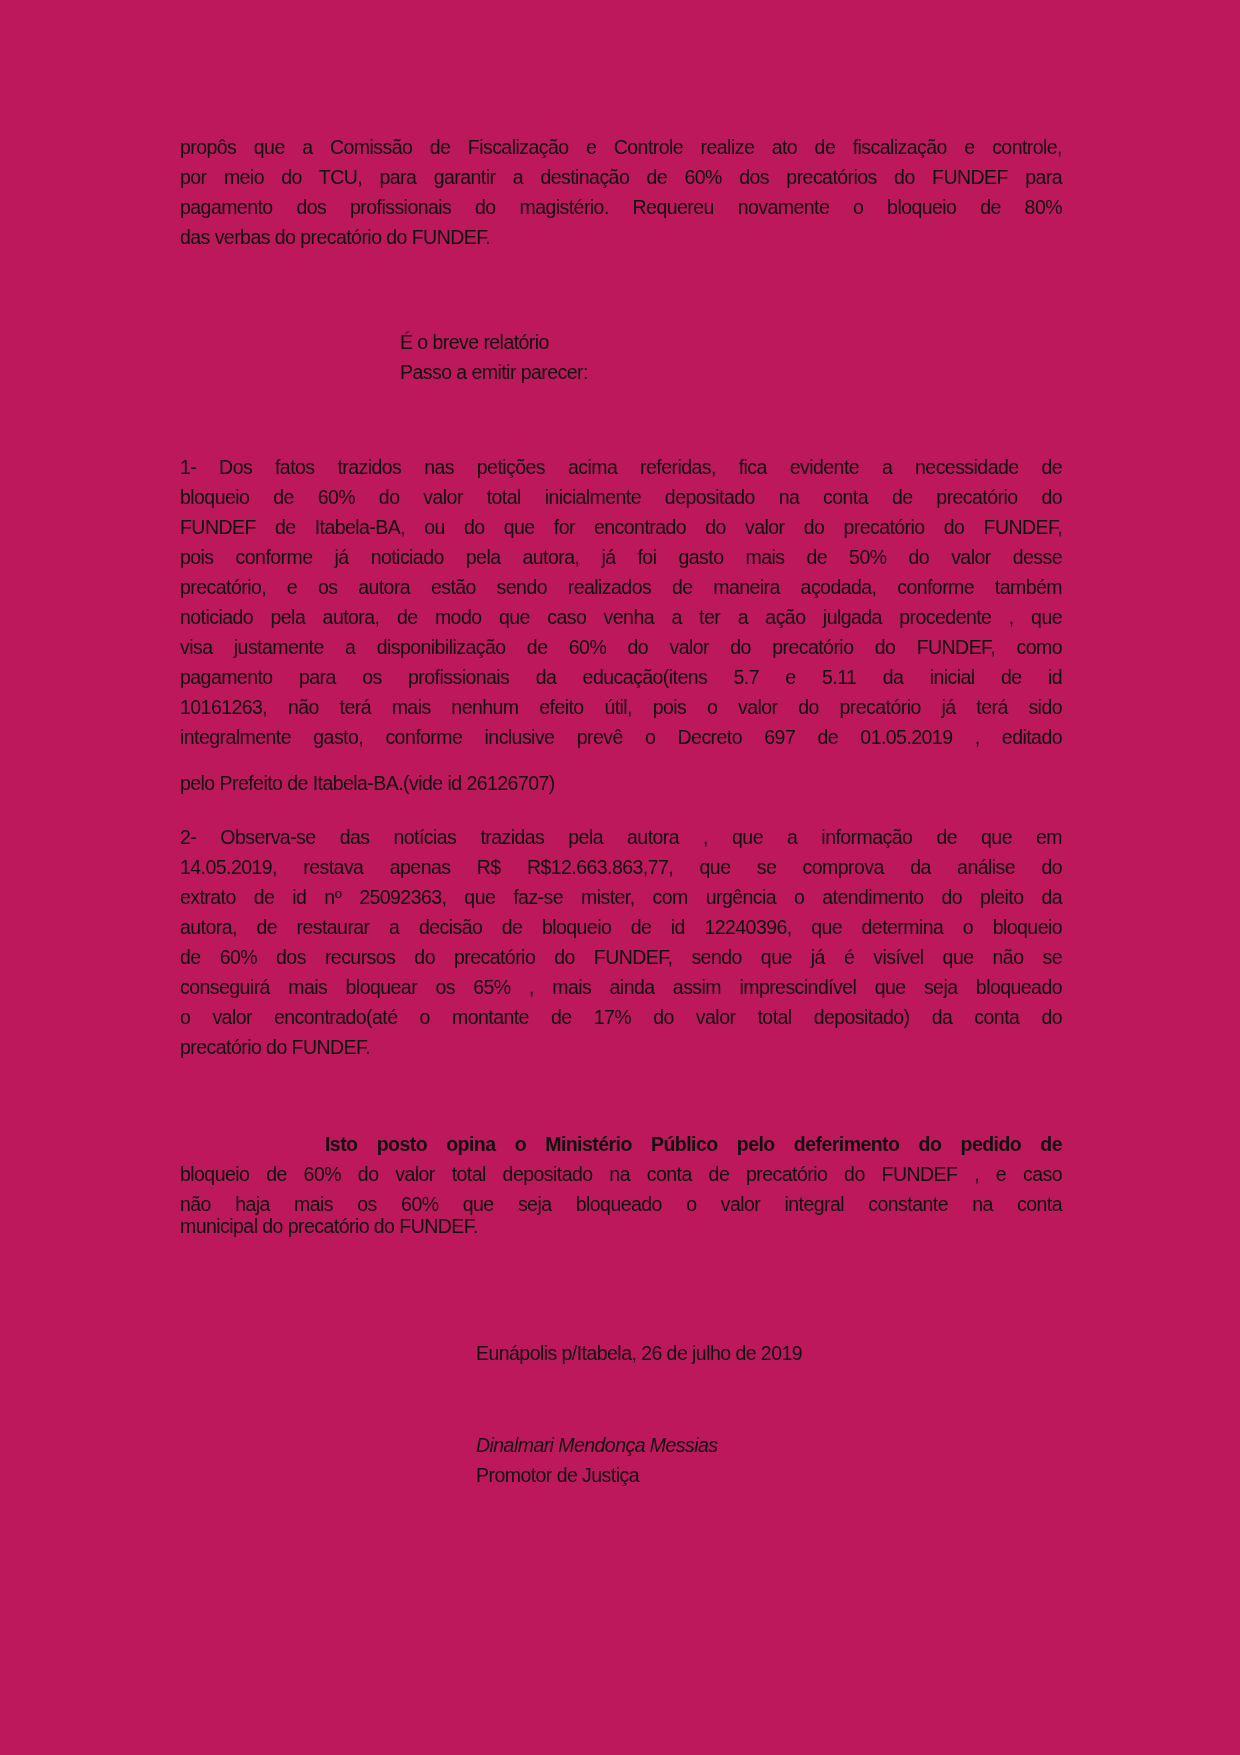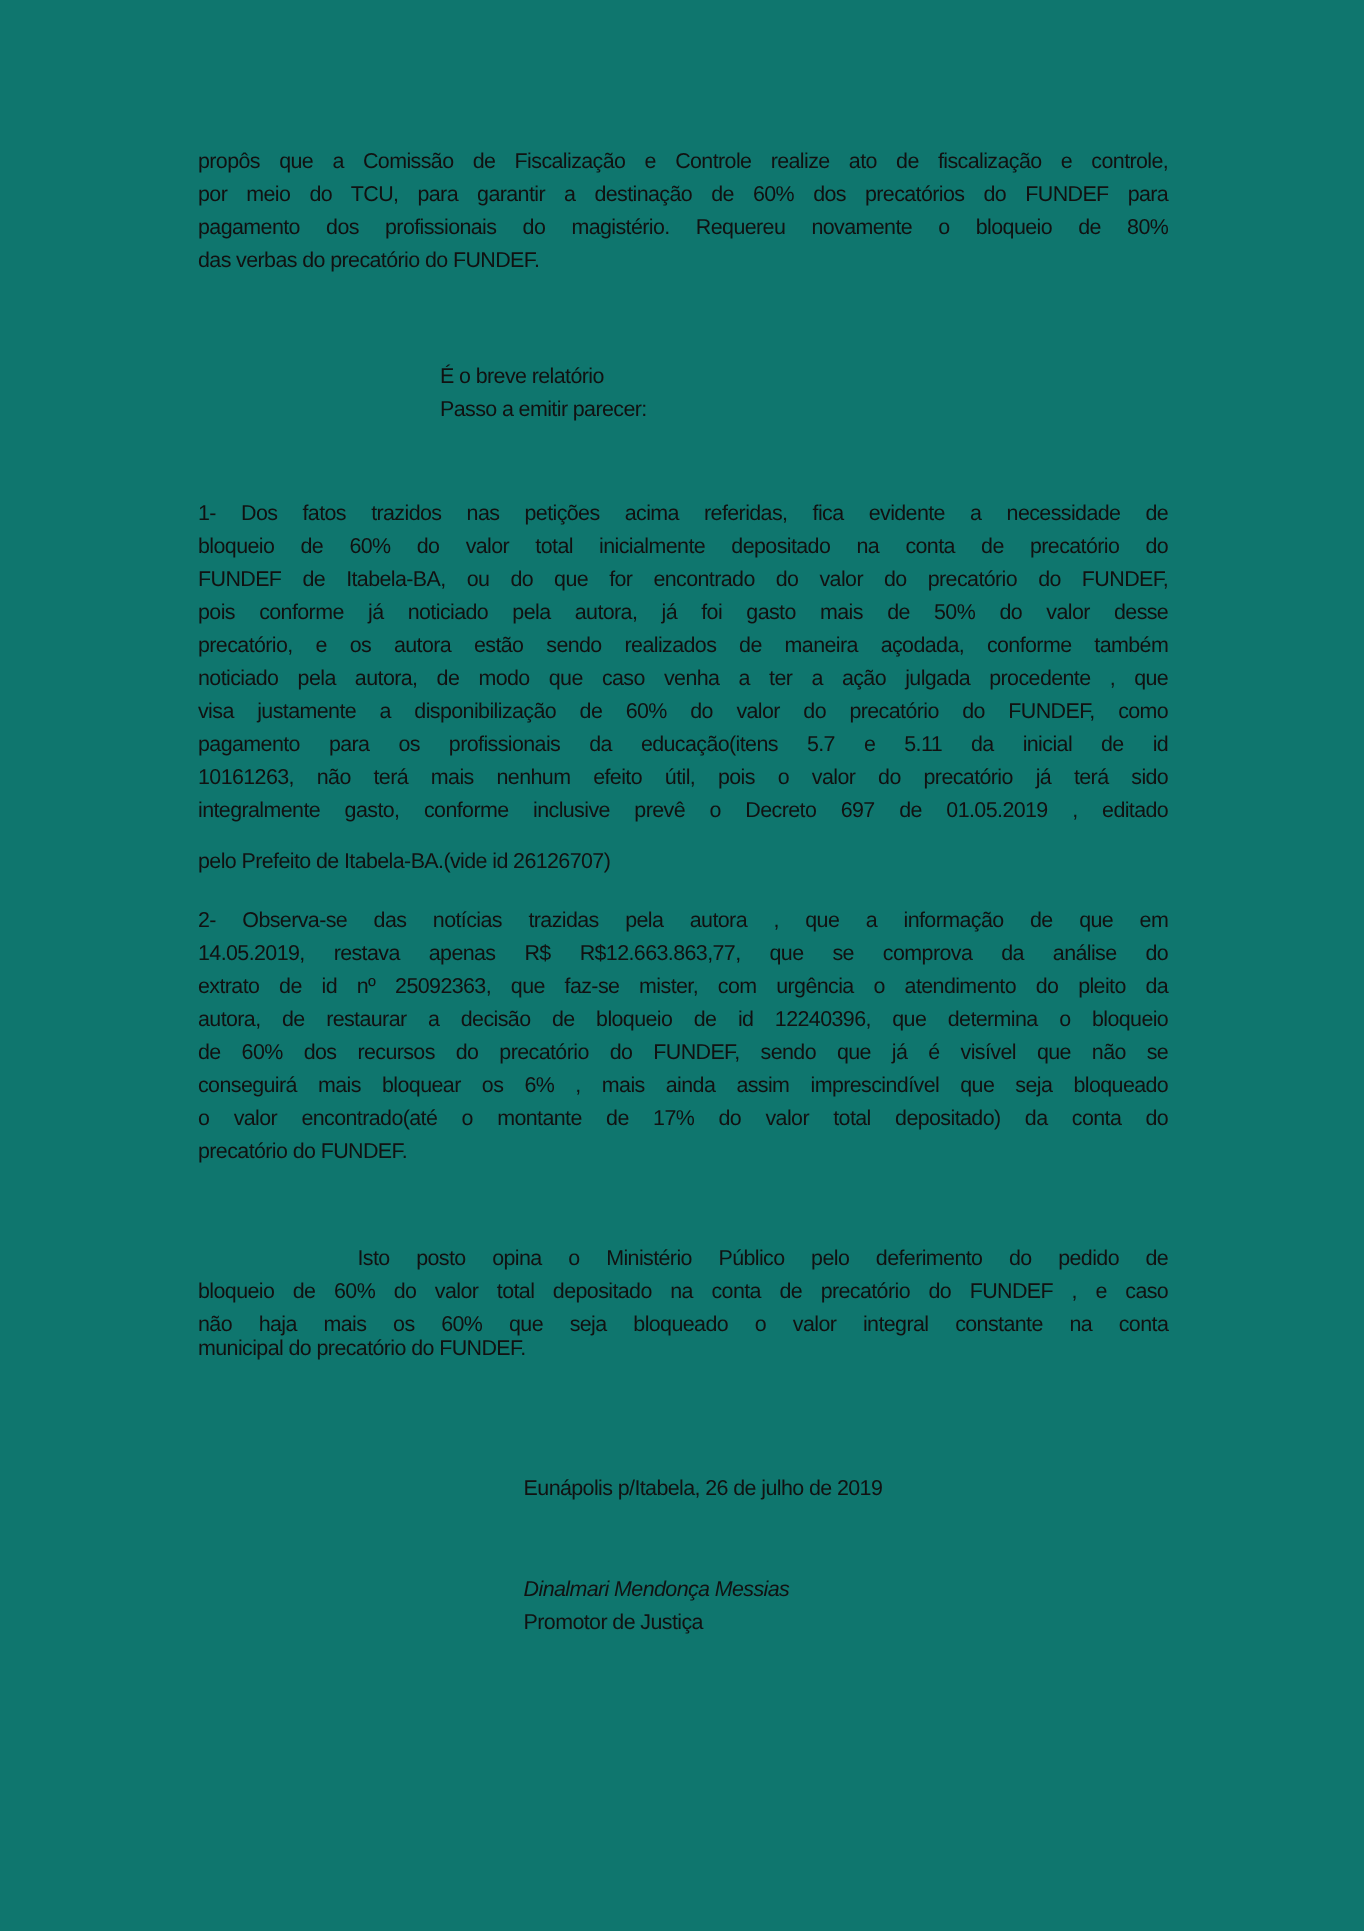--- a/index.html
+++ b/index.html
@@ -1,38 +1,38 @@
 <!DOCTYPE html>
 <html><head>
 <meta charset="utf-8">
 <style>
   html, body { margin: 0; padding: 0; background: #ffffff; }
   body { width: 1240px; height: 1755px; position: relative; overflow: hidden; }
   .page {
-    position: absolute; left: 0; top: 0; width: 1240px; height: 1755px; background: #0f766e;
+    position: absolute; left: 0; top: 0; width: 1240px; height: 1755px; background: #be185d;
     font-family: "Liberation Sans", "DejaVu Sans", sans-serif;
     color: #111;
     font-size: 19.5px;
     letter-spacing: -0.55px;
     word-spacing: 0px;
   }
   .line {
     position: absolute;
     left: 180px;
     width: 882px;
     height: 30px;
     line-height: 30px;
     white-space: nowrap;
     text-align: justify;
     text-align-last: justify;
   }
   .line.last { text-align-last: left; }
   .ind1 { left: 400px; width: auto; text-align-last: left; }
   .ind2 { left: 476px; width: auto; text-align-last: left; }
-  .tab-first { left: 325px; width: 737px; }
+  .tab-first { left: 325px; width: 737px; font-weight: bold; }
   .italic { font-style: italic; }
 </style>
 </head>
 <body>
 
 <div class="page">
 
   <div>
     <div class="line" style="top:132px">propôs que a Comissão de Fiscalização e Controle realize ato de fiscalização e controle,</div>
     <div class="line" style="top:162px">por meio do TCU, para garantir a destinação de 60% dos precatórios do FUNDEF para</div>
@@ -58,21 +58,21 @@
     <div class="line" style="top:722px">integralmente gasto, conforme inclusive prevê o Decreto 697 de 01.05.2019 , editado</div>
     <div class="line last" style="top:768px">pelo Prefeito de Itabela-BA.(vide id 26126707)</div>
   </div>
 
   <div>
     <div class="line" style="top:822px">2- Observa-se das notícias trazidas pela autora , que a informação de que em</div>
     <div class="line" style="top:852px">14.05.2019, restava apenas R$ R$12.663.863,77,  que se comprova da análise do</div>
     <div class="line" style="top:882px">extrato de id nº 25092363, que faz-se mister, com urgência o atendimento do pleito da</div>
     <div class="line" style="top:912px">autora, de restaurar a decisão de bloqueio de id 12240396, que determina o bloqueio</div>
     <div class="line" style="top:942px">de 60% dos recursos do precatório do FUNDEF, sendo que já é visível que não se</div>
-    <div class="line" style="top:972px">conseguirá mais bloquear os 6% , mais ainda assim imprescindível que seja bloqueado</div>
+    <div class="line" style="top:972px">conseguirá mais bloquear os 65% , mais ainda assim imprescindível que seja bloqueado</div>
     <div class="line" style="top:1002px">o valor encontrado(até o montante de 17% do valor total depositado) da conta do</div>
     <div class="line last" style="top:1032px">precatório do FUNDEF.</div>
   </div>
 
   <div>
     <div class="line tab-first" style="top:1129px">Isto posto opina o Ministério Público pelo deferimento do pedido de</div>
     <div class="line" style="top:1159px">bloqueio de 60% do valor total depositado na conta de precatório do FUNDEF , e caso</div>
     <div class="line" style="top:1189px">não haja  mais os 60% que seja bloqueado o valor integral constante na conta</div>
     <div class="line last" style="top:1211px">municipal do precatório do FUNDEF.</div>
   </div>

